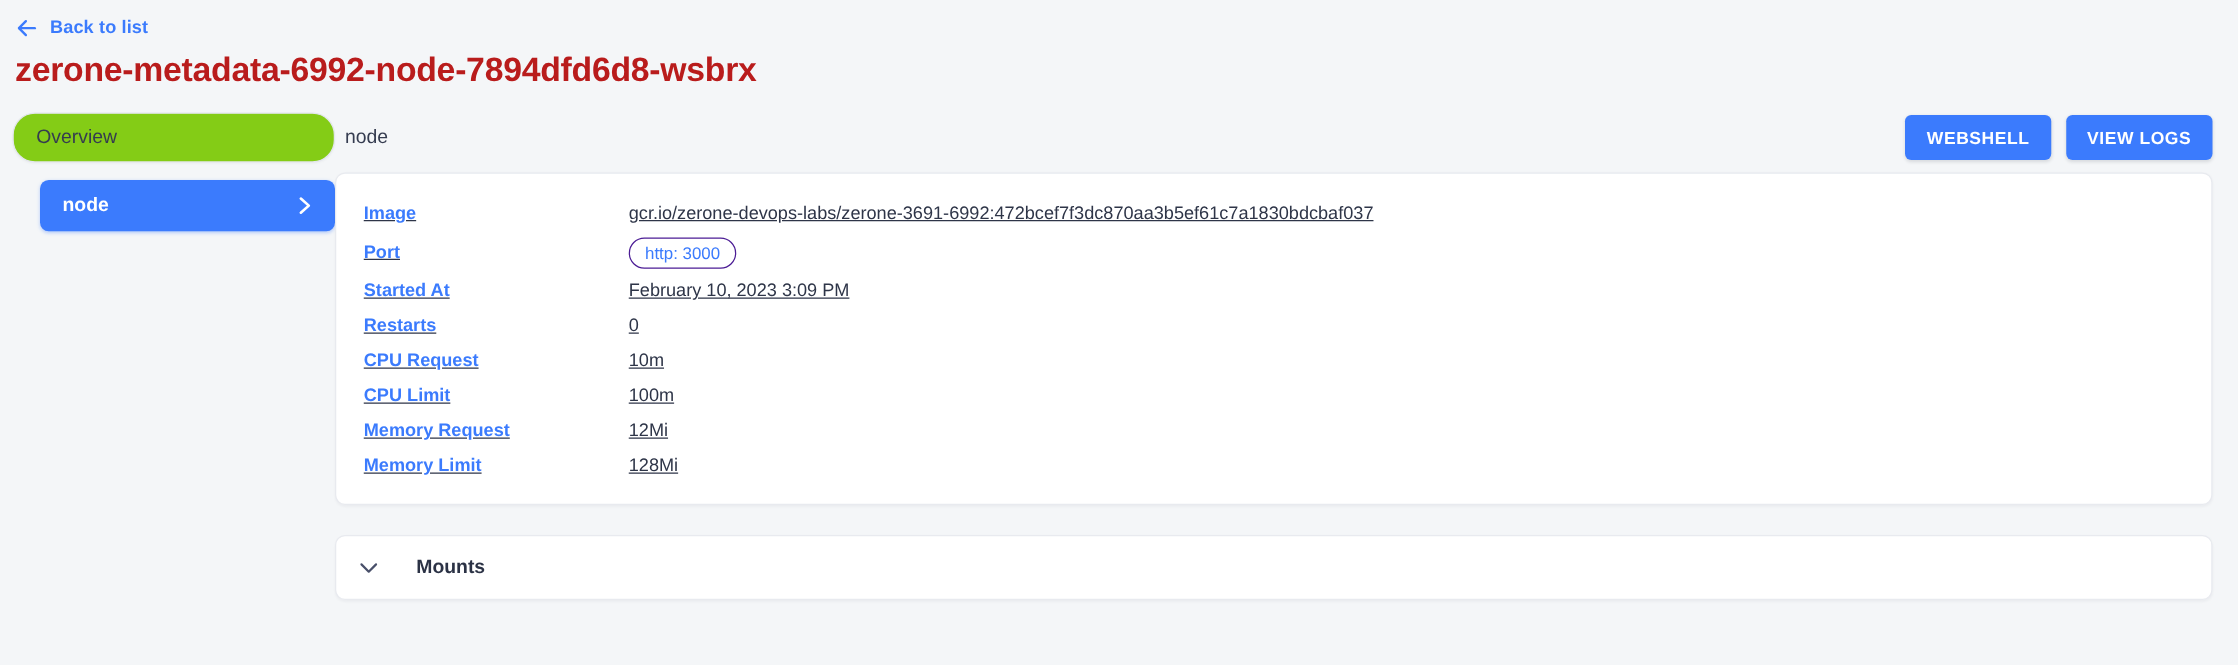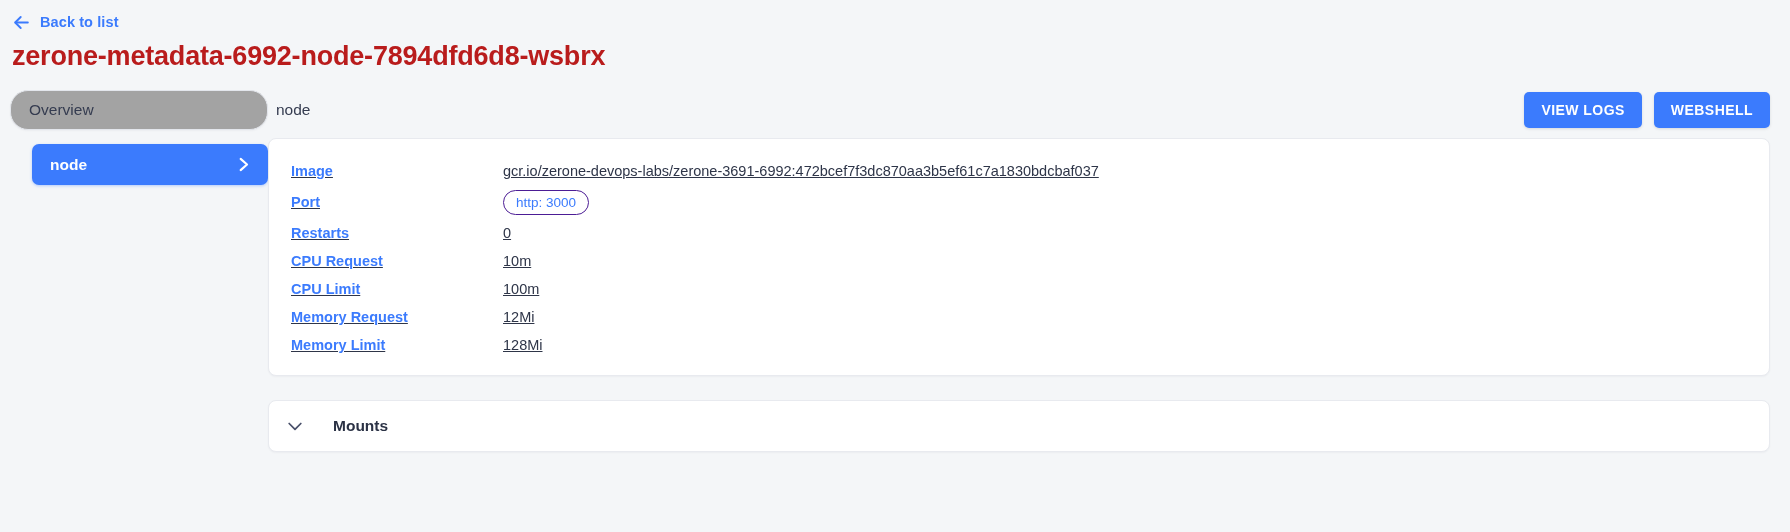--- a/index.html
+++ b/index.html
@@ -62,21 +62,21 @@
     margin-top: 18px;
   }
 
   
   .sidebar {
     width: 268px;
     flex: 0 0 268px;
     padding-left: 10px;
   }
   .overview-tab {
-    background: #a3a3a3;
+    background: #84cc16;
     border: 1px solid #e3e6ec;
     border-radius: 18px;
     height: 40px;
     display: flex;
     align-items: center;
     padding-left: 18px;
     font-size: 15.5px;
     color: #353c50;
     box-shadow: 0 1px 2px rgba(16,24,40,0.04);
     cursor: pointer;
@@ -249,39 +249,43 @@
       </div>
     </div>
 
   </aside>
 
   <main class="content">
 
     <div class="content-header">
       <div class="content-title">node</div>
       <div class="header-actions">
+        <button class="action-button">WEBSHELL</button>
         <button class="action-button">VIEW LOGS</button>
-        <button class="action-button">WEBSHELL</button>
       </div>
     </div>
 
     <section class="card detail-card">
 
       <div class="detail-row">
         <div class="detail-key">Image</div>
         <div class="detail-value">gcr.io/zerone-devops-labs/zerone-3691-6992:472bcef7f3dc870aa3b5ef61c7a1830bdcbaf037</div>
       </div>
 
       <div class="detail-row chip-row">
         <div class="detail-key">Port</div>
         <div class="detail-value">
           <span class="port-chip">http: 3000</span>
         </div>
       </div>
 
+      <div class="detail-row">
+        <div class="detail-key">Started At</div>
+        <div class="detail-value">February 10, 2023 3:09 PM</div>
+      </div>
 
       <div class="detail-row">
         <div class="detail-key">Restarts</div>
         <div class="detail-value">0</div>
       </div>
 
       <div class="detail-row">
         <div class="detail-key">CPU Request</div>
         <div class="detail-value">10m</div>
       </div>

